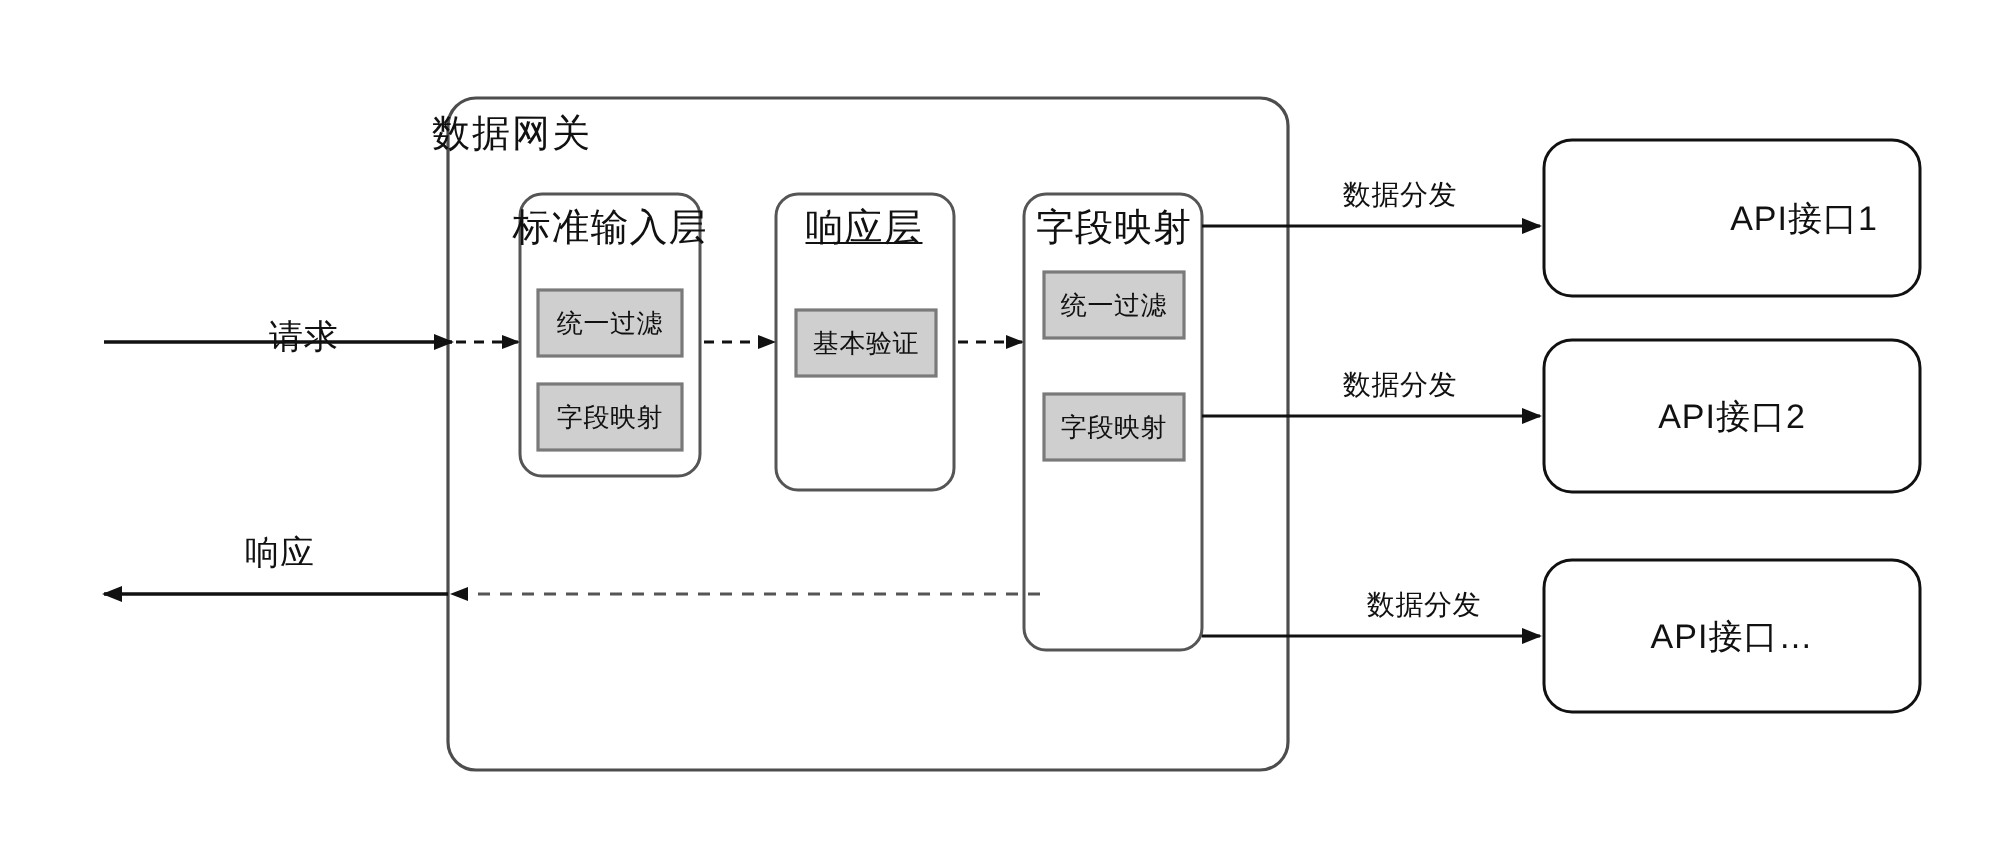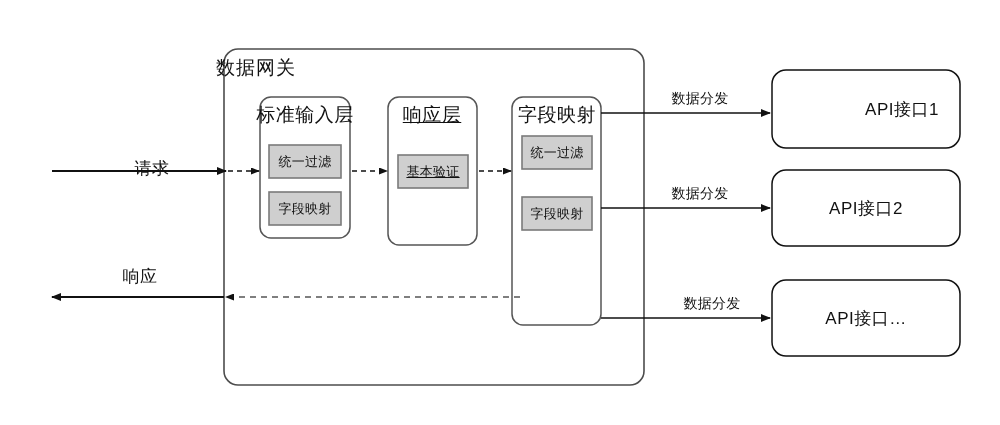--- a/index.html
+++ b/index.html
@@ -111,21 +111,21 @@
   <div class="lbl lbl-title" style="left:216px; top:58px;">数据网关</div>
 
   <div class="lbl center" style="left:152px; top:160px;">请求</div>
   <div class="lbl center" style="left:140px; top:268px;">响应</div>
 
   <div class="lbl lbl-box center" style="left:305px; top:105px;">标准输入层</div>
   <div class="lbl lbl-sm center" style="left:305px; top:155px;">统一过滤</div>
   <div class="lbl lbl-sm center" style="left:305px; top:202px;">字段映射</div>
 
   <div class="lbl lbl-box center" style="left:432px; top:105px;text-decoration:underline;">响应层</div>
-  <div class="lbl lbl-sm center" style="left:433px; top:165px;text-decoration:underline;">基本验证</div>
+  <div class="lbl lbl-sm center" style="left:433px; top:165px;">基本验证</div>
 
   <div class="lbl lbl-box center" style="left:557px; top:105px;">字段映射</div>
   <div class="lbl lbl-sm center" style="left:557px; top:146px;">统一过滤</div>
   <div class="lbl lbl-sm center" style="left:557px; top:207px;">字段映射</div>
 
   <div class="lbl lbl-md center" style="left:700px; top:92px;">数据分发</div>
   <div class="lbl lbl-md center" style="left:700px; top:187px;">数据分发</div>
   <div class="lbl lbl-md center" style="left:712px; top:297px;">数据分发</div>
 
   <div class="lbl center" style="left:902px; top:101px;">API接口1</div>

